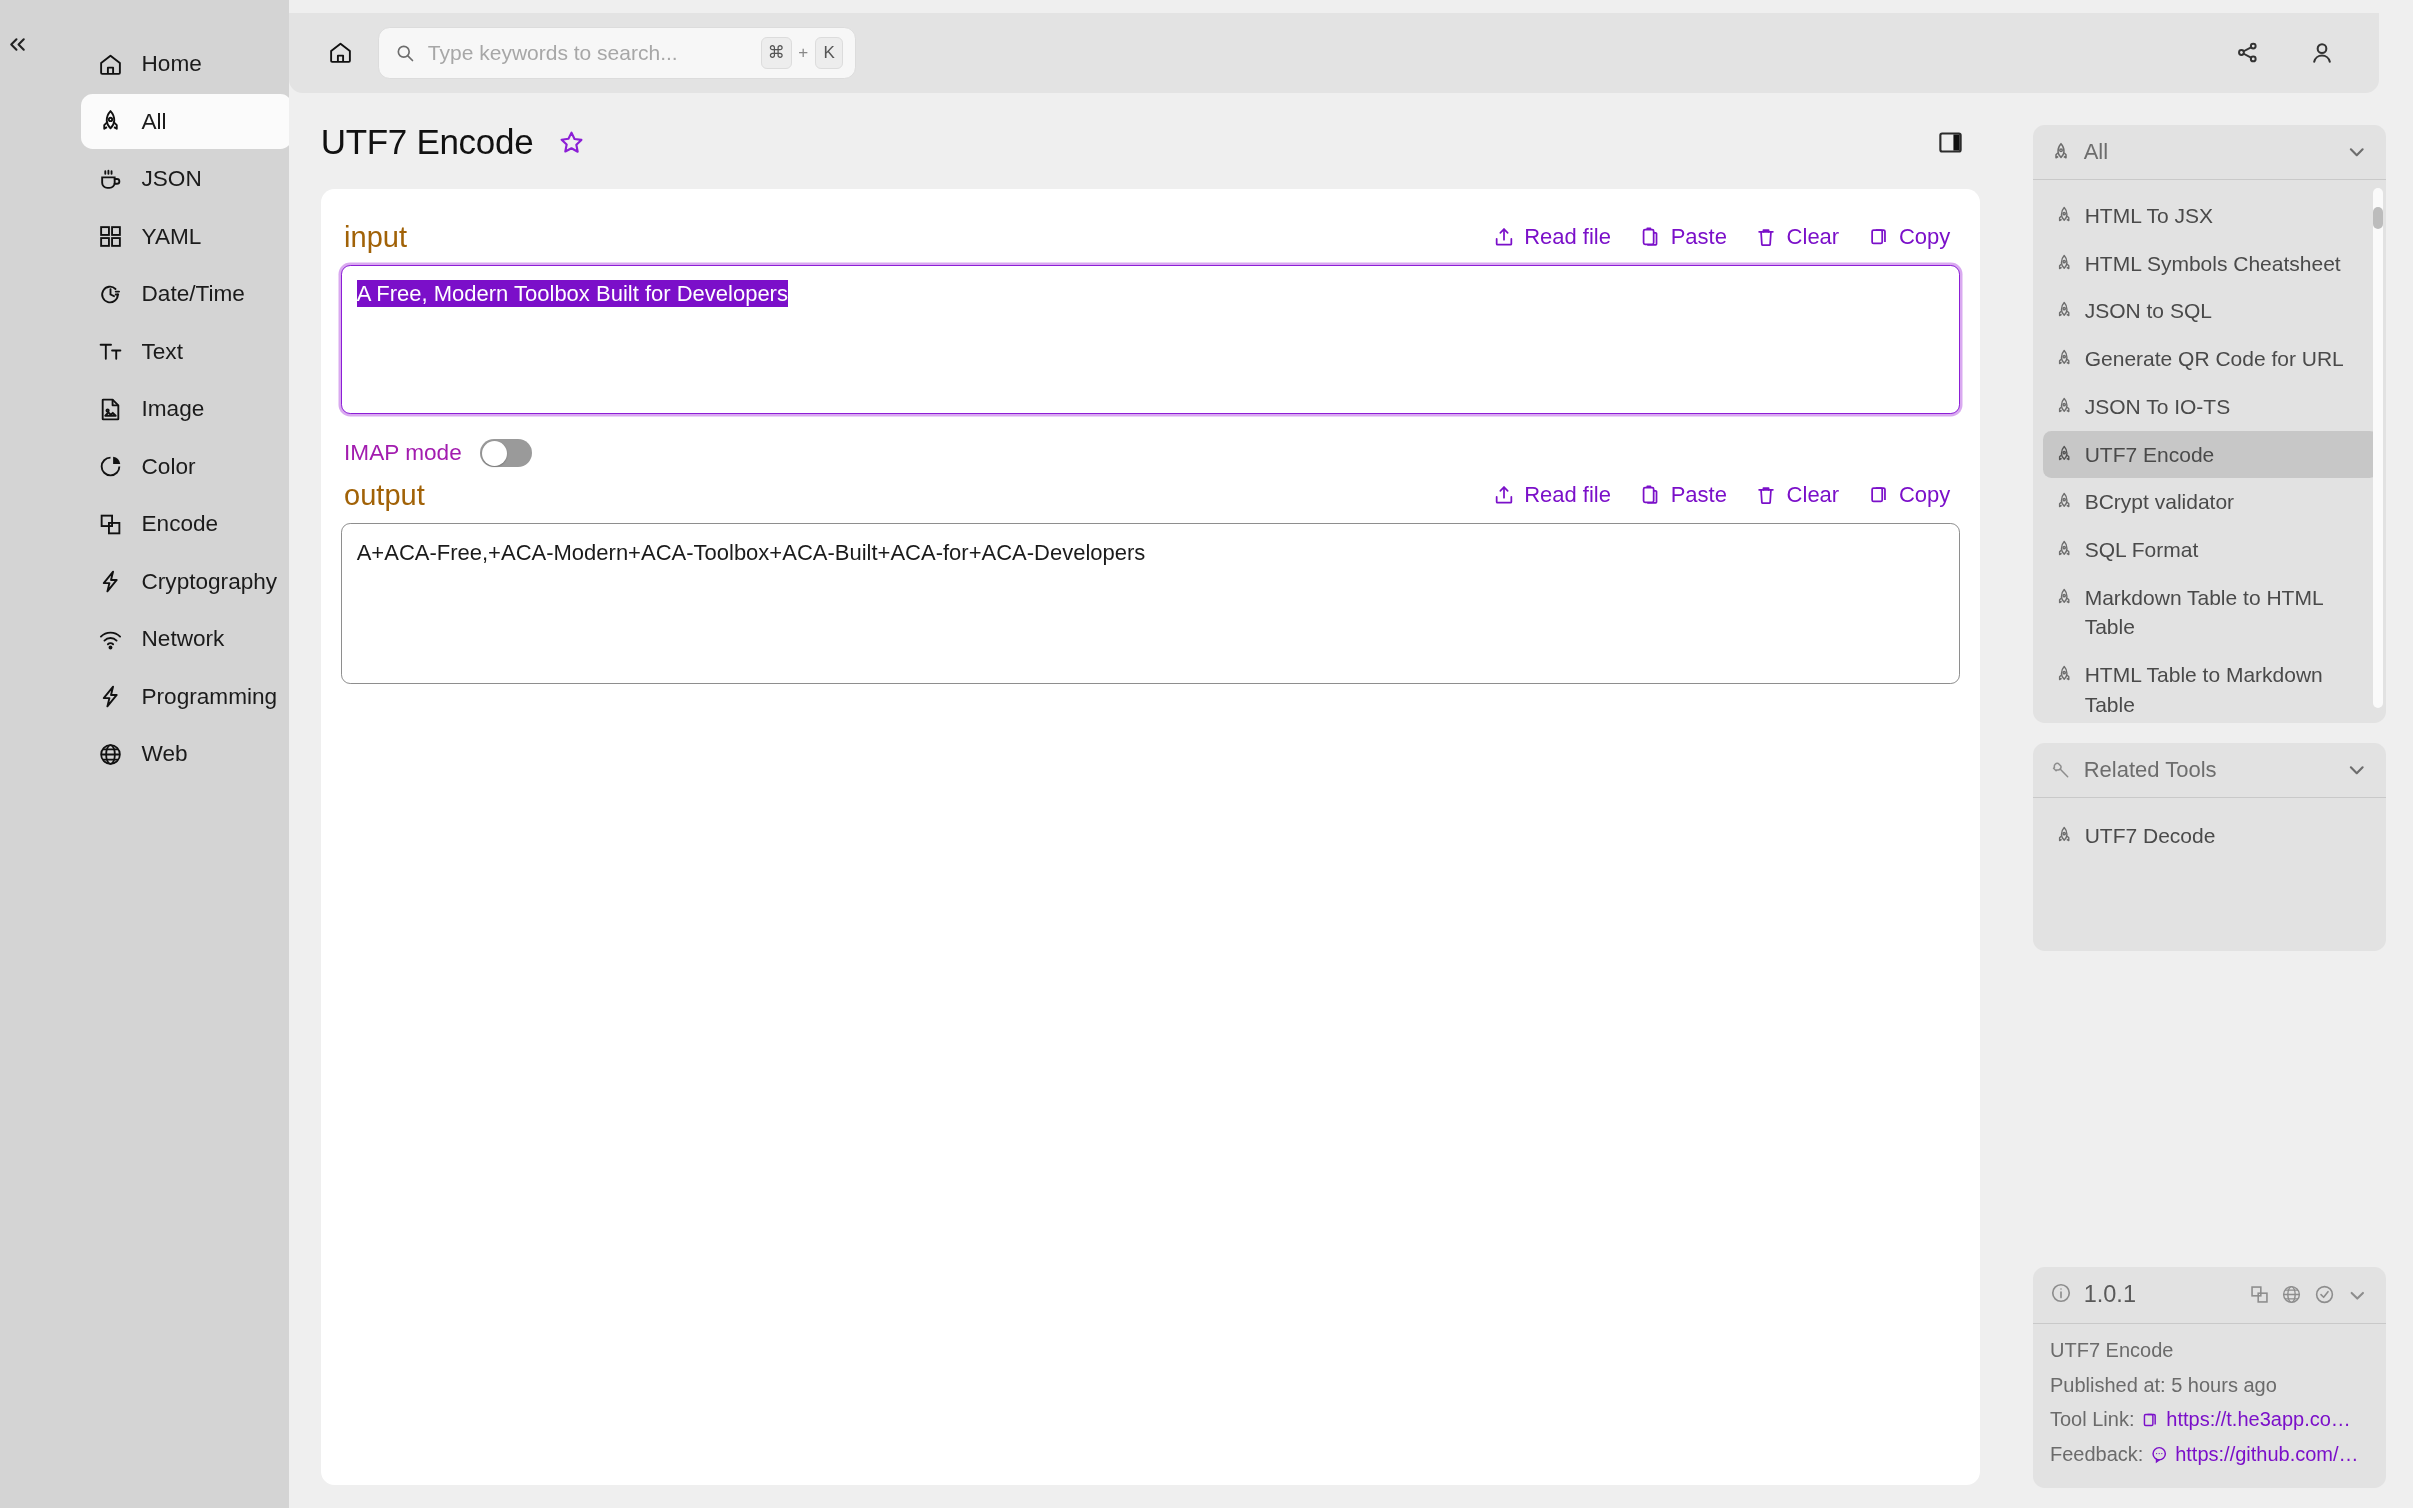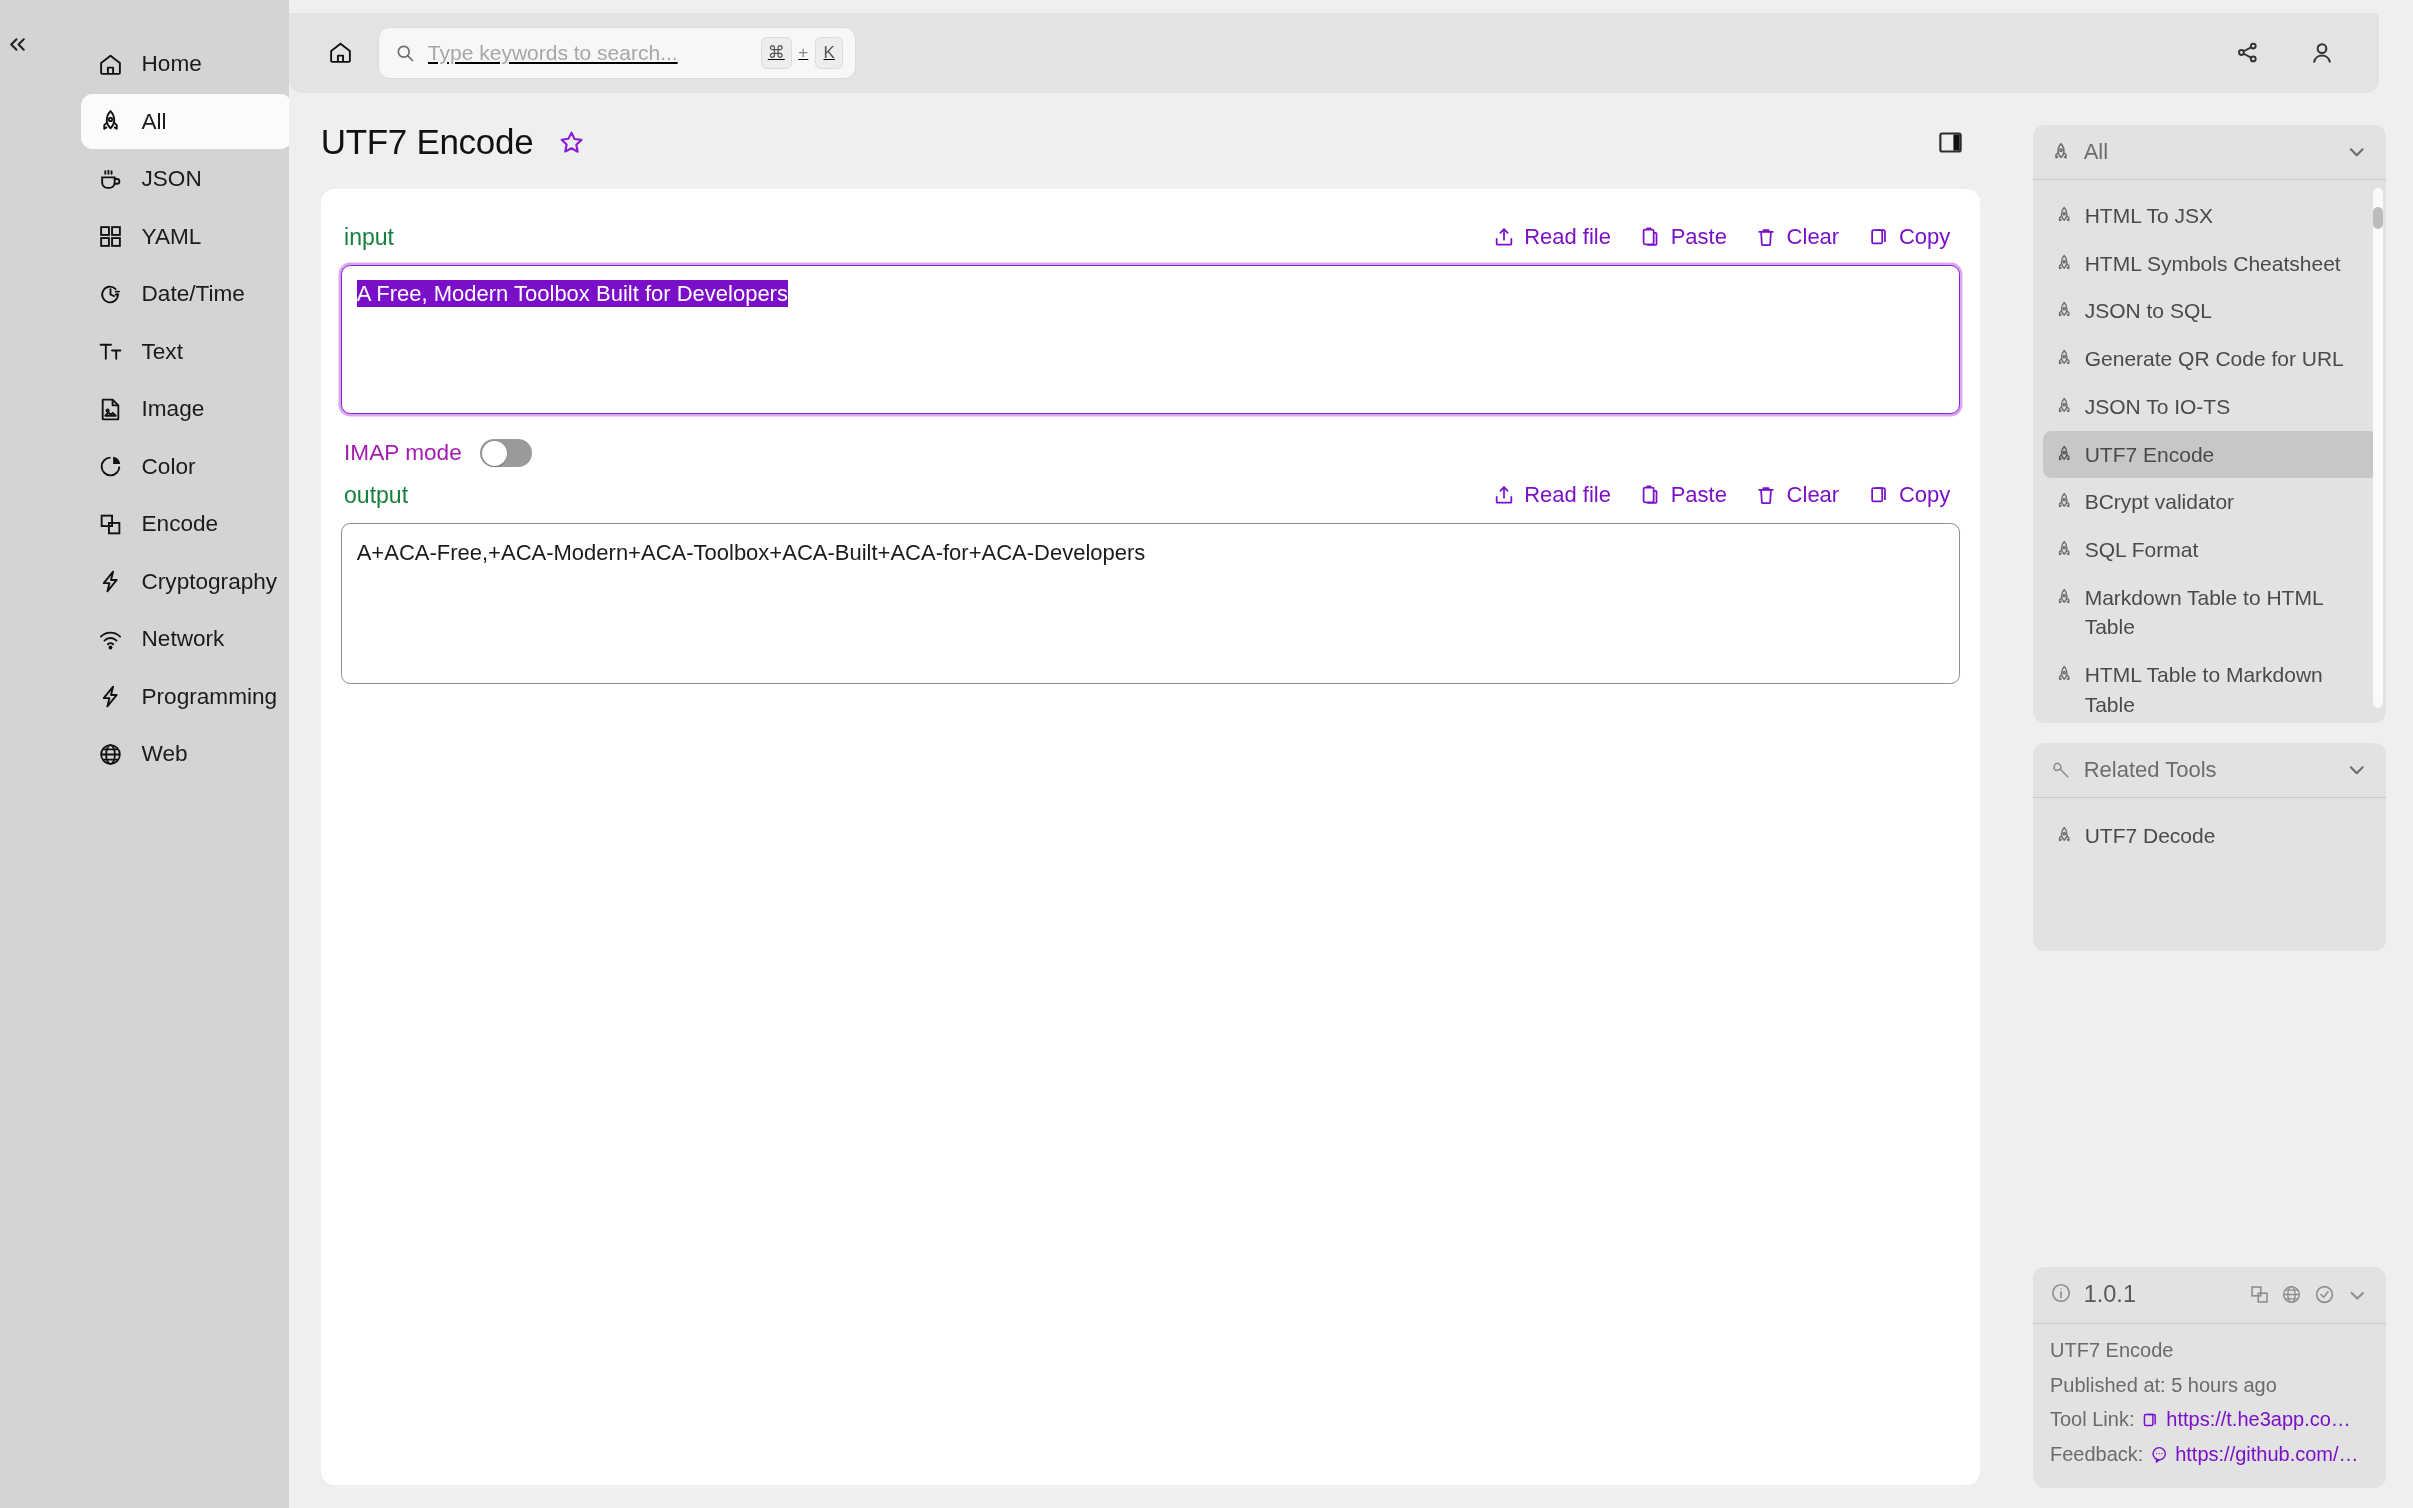--- a/index.html
+++ b/index.html
@@ -39,21 +39,20 @@
     height: 105px; background: #efefef;
     display: flex; align-items: center;
     padding: 0 34px 0 0;
   }
   .topbar-inner {
     background: #e3e3e3;
     border-bottom-left-radius: 13.4px; border-bottom-right-radius: 13.4px;
     height: 80px; width: 100%;
     display: flex; align-items: center; gap: 0;
     padding: 0 28.5px 0 18.4px;
-    text-decoration: underline;
   }
   .home-btn { width: 49px; height: 49px; display:flex; align-items:center; justify-content:center; cursor:pointer; margin-left: 8.4px;}
   .search-wrap {
     margin-left: 13.4px;
     width: 478px; height: 52px;
     background: #f7f7f7; border: 1.3px solid #dcdcdc; border-radius: 11.7px;
     display: flex; align-items: center; gap: 11.7px; padding: 0 11.7px 0 15px;
   }
   .search-ic { width: 22px; height: 22px; flex: 0 0 22px; display:flex; align-items:center; justify-content:center; }
   .search-input {
@@ -84,21 +83,21 @@
 
   .card {
     background: #ffffff; border-radius: 13.4px;
     margin: 10px 11.7px 23.5px 11.7px;
     flex: 1 1 auto; min-height: 0;
     padding: 28.5px 20px 20px 20px;
     display: flex; flex-direction: column;
   }
 
   .field-head { display: flex; align-items: center; height: 39px; padding: 0 3.4px; }
-  .field-label { font-size: 23px; color: #15803d; }
+  .field-label { font-size: 29px; color: #a16207; }
   .fh-spacer { flex: 1 1 auto; }
   .actions { display: flex; align-items: center; gap: 28.5px; padding-right: 6.7px; }
   .act {
     display: flex; align-items: center; gap: 9.2px;
     color: #7b10c9; font-size: 22px; cursor: pointer;
   }
   .act svg { width: 22px; height: 22px; }
 
   .ta-wrap { margin-top: 8.4px; }
   textarea.io {

